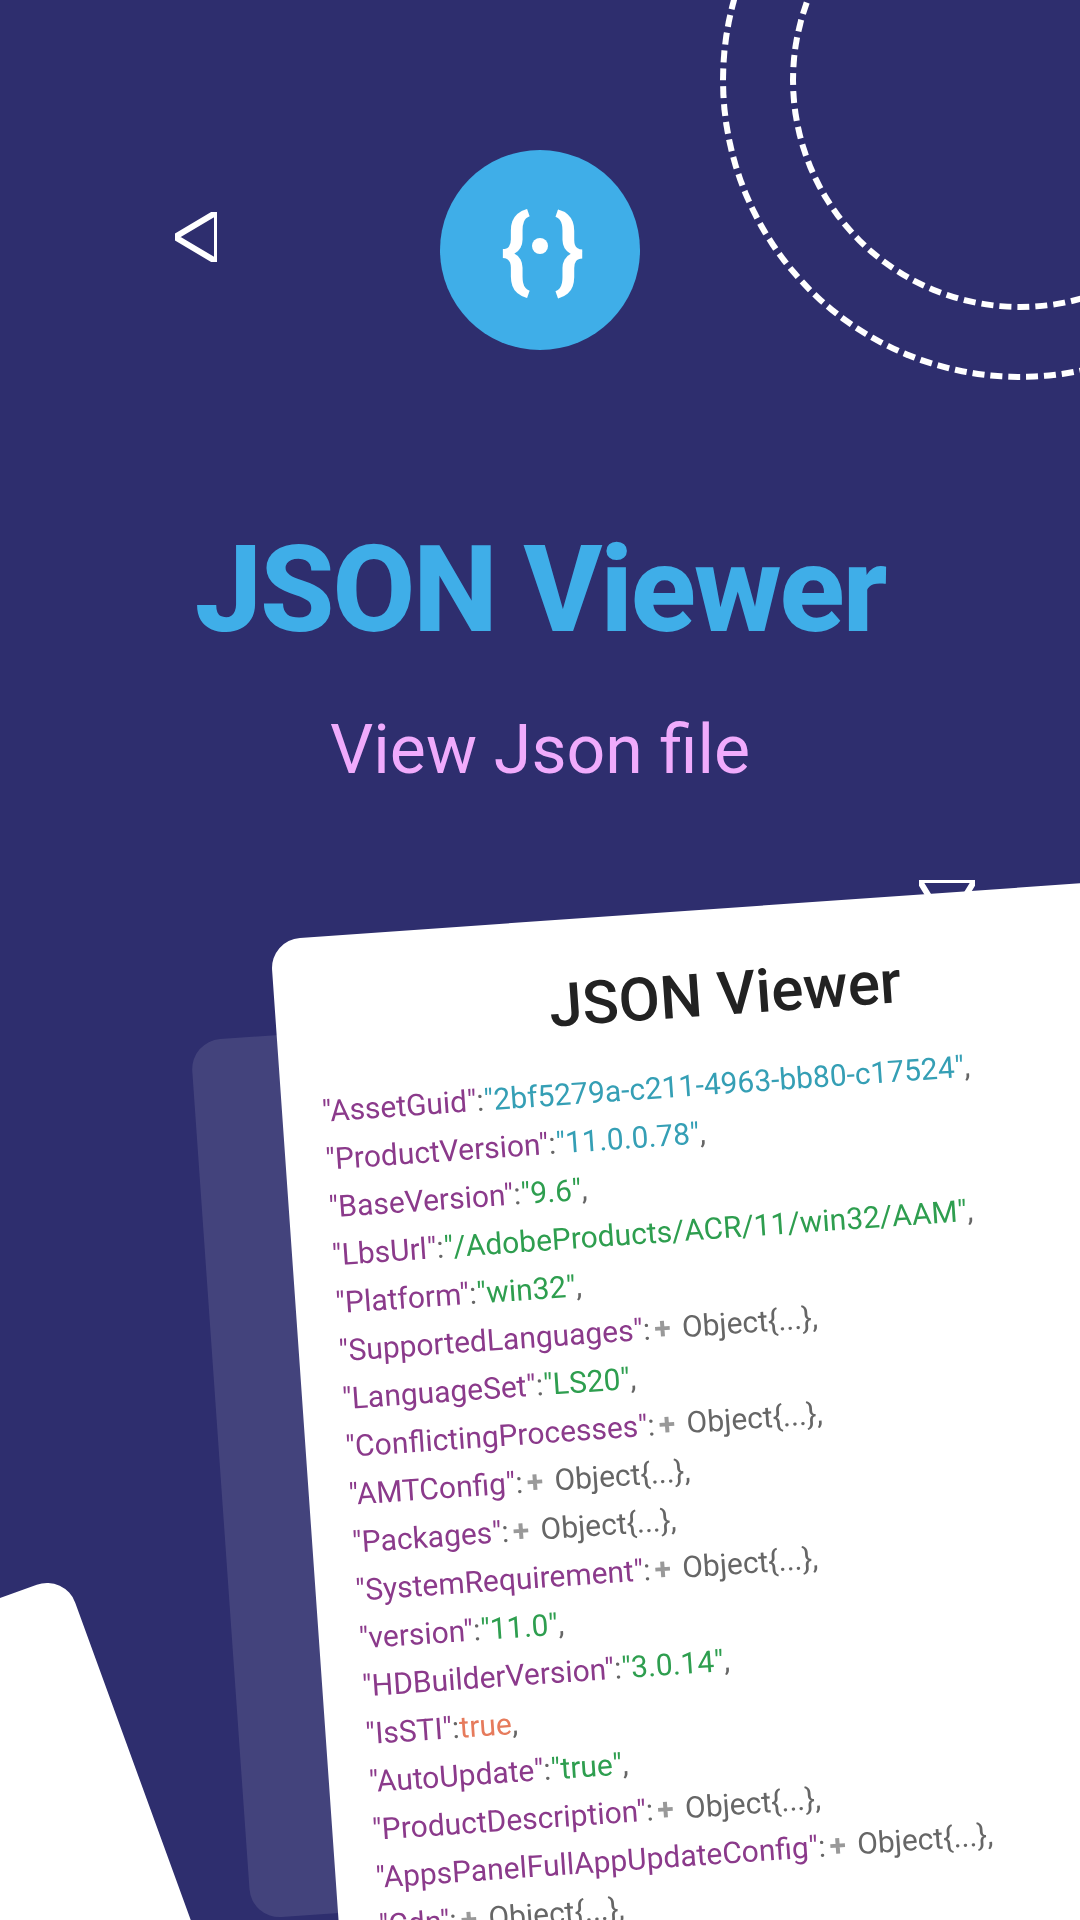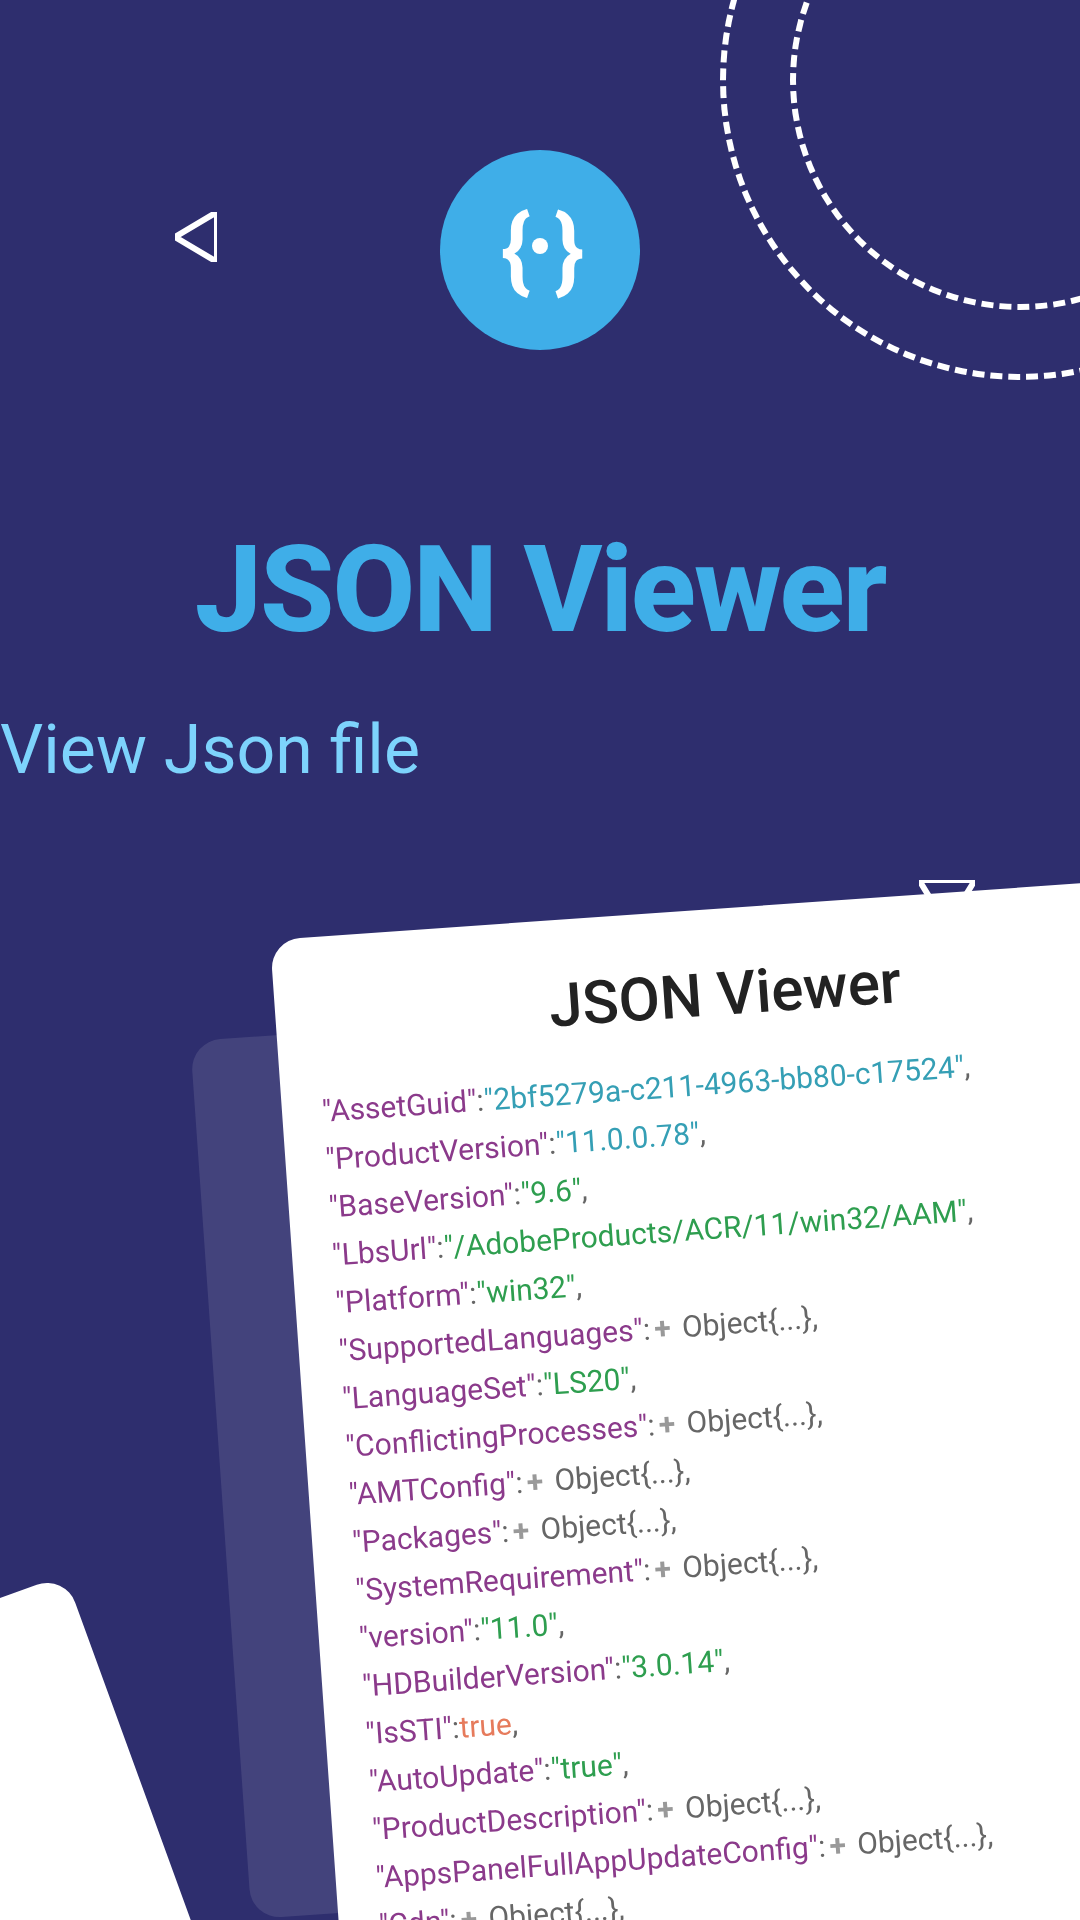--- a/index.html
+++ b/index.html
@@ -72,21 +72,22 @@
     color: #3FAEE8;
     font-size: 120px;
     font-weight: 800;
     letter-spacing: -2px;
   }
   .subtitle {
     position: absolute;
     top: 710px;
     left: 0;
     width: 100%;
-    color: #7dd3fc;
+    text-align: center;
+    color: #f0abfc;
     font-size: 68px;
     font-weight: 400;
   }
   .card-back {
     position: absolute;
     top: 1015px;
     left: 220px;
     width: 720px;
     height: 880px;
     background: rgba(255,255,255,0.1);

